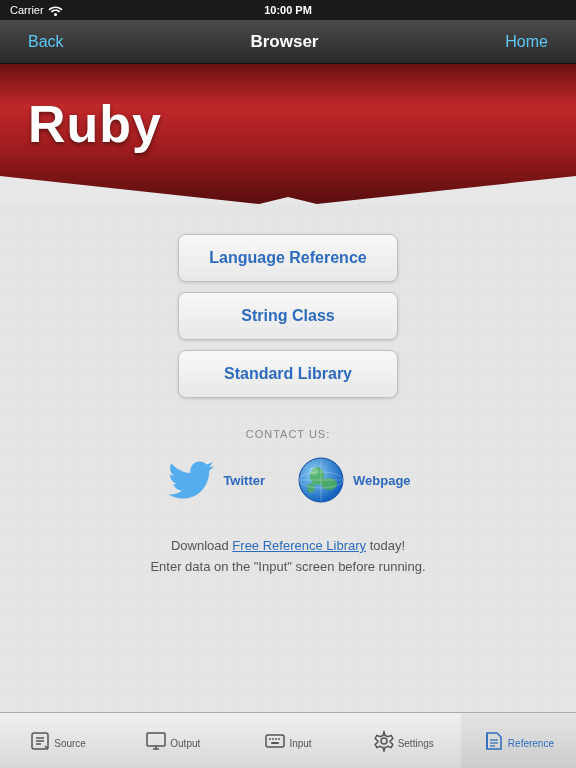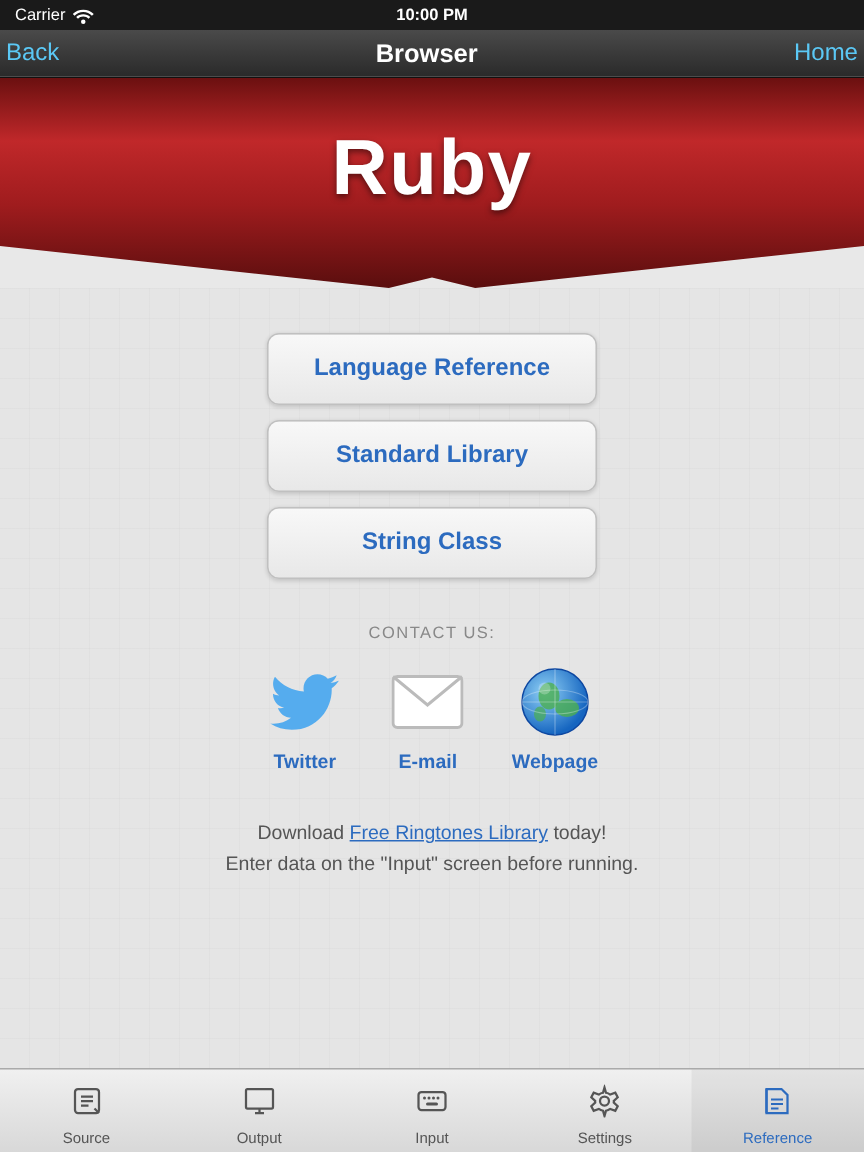--- a/index.html
+++ b/index.html
@@ -27,46 +27,46 @@
       font-weight: 500;
       flex-shrink: 0;
     }
     .status-left { display: flex; align-items: center; gap: 4px; }
     .status-center { position: absolute; left: 50%; transform: translateX(-50%); font-size: 11px; font-weight: 600; }
     .status-right { display: flex; align-items: center; gap: 4px; margin-top: 40px; }
 
     
     #nav-bar {
       background: linear-gradient(180deg, #4a4a4a 0%, #2a2a2a 100%);
-      height: 32px;
+      height: 44px;
       display: flex;
       align-items: center;
       justify-content: space-between;
-      padding: 0 4px;
+      padding: 0 28px;
       flex-shrink: 0;
       border-bottom: 1px solid #111;
     }
     .nav-btn {
       color: #5bc8f5;
       font-size: 16px;
       background: none;
       border: none;
       cursor: pointer;
     }
     .nav-title {
       color: white;
       font-size: 17px;
       font-weight: 600;
     }
 
     
     #hero {
       background: linear-gradient(180deg, #6b1010 0%, #c0282a 30%, #a01c1e 60%, #5a0e0e 100%);
-      padding: 30px 8px 50px;
-      text-align: center;
+      padding: 30px 28px 50px;
+      text-align: left;
       position: relative;
       flex-shrink: 0;
       clip-path: polygon(0 0, 100% 0, 100% 80%, 55% 100%, 50% 95%, 45% 100%, 0 80%);
     }
     .hero-title {
       color: white;
       font-size: 52px;
       font-weight: 800;
       letter-spacing: 1px;
       text-shadow: 0 2px 4px rgba(0,0,0,0.5);
@@ -131,21 +131,21 @@
       margin-bottom: 14px;
     }
     .contact-icons {
       display: flex;
       gap: 30px;
       justify-content: center;
       align-items: flex-start;
     }
     .contact-item {
       display: flex;
-      flex-direction: column;
+      flex-direction: row;
       align-items: center;
       gap: 6px;
       cursor: pointer;
     }
     .contact-icon-wrap {
       width: 52px;
       height: 52px;
       display: flex;
       align-items: center;
       justify-content: center;
@@ -188,21 +188,21 @@
       background: linear-gradient(180deg, #f0f0f0 0%, #d8d8d8 100%);
       height: 56px;
       display: flex;
       align-items: stretch;
       border-top: 1px solid #aaa;
       flex-shrink: 0;
     }
     .tab-item {
       flex: 1;
       display: flex;
-      flex-direction: column;
+      flex-direction: row;
       align-items: center;
       justify-content: center;
       gap: 3px;
       cursor: pointer;
       padding-top: 6px;
     }
     .tab-item.active {
       background: rgba(0,0,0,0.05);
     }
     .tab-label {
@@ -249,46 +249,37 @@
   <button class="nav-btn">Home</button>
 </div>
 
 <div id="hero">
   <div class="hero-title">Ruby</div>
 </div>
 
 <div id="content">
   <div class="menu-buttons">
     <button class="menu-btn">Language Reference</button>
+    <button class="menu-btn">String Class</button>
     <button class="menu-btn">Standard Library</button>
-    <button class="menu-btn">String Class</button>
   </div>
 
   <div class="contact-section">
     <div class="contact-label">CONTACT US:</div>
     <div class="contact-icons">
 
       <div class="contact-item">
         <div class="contact-icon-wrap">
           <svg class="twitter-bird" viewBox="0 0 24 20" xmlns="http://www.w3.org/2000/svg">
             <path d="M23.954 2.569c-.885.389-1.83.654-2.825.775 1.014-.611 1.794-1.574 2.163-2.724-.951.555-2.005.959-3.127 1.184-.896-.959-2.173-1.559-3.591-1.559-2.717 0-4.92 2.203-4.92 4.917 0 .39.045.765.127 1.124C7.691 6.12 4.066 4.13 1.64 1.161c-.427.722-.666 1.561-.666 2.475 0 1.71.87 3.213 2.188 4.096-.807-.026-1.566-.248-2.228-.616v.061c0 2.385 1.693 4.374 3.946 4.827-.413.111-.849.171-1.296.171-.314 0-.615-.03-.916-.086.631 1.953 2.445 3.377 4.604 3.417-1.68 1.319-3.809 2.105-6.102 2.105-.39 0-.779-.023-1.17-.067 2.189 1.394 4.768 2.209 7.557 2.209 9.054 0 13.999-7.496 13.999-13.986 0-.209 0-.42-.015-.63.961-.689 1.8-1.56 2.46-2.548l-.047-.02z"></path>
           </svg>
         </div>
         <span class="contact-item-label">Twitter</span>
       </div>
 
-      <div class="contact-item">
-        <div class="contact-icon-wrap">
-          <svg class="email-icon" viewBox="0 0 48 36" xmlns="http://www.w3.org/2000/svg">
-            <rect x="1" y="1" width="46" height="34" rx="3" fill="white" stroke="#bbb" stroke-width="2"></rect>
-            <polyline points="1,1 24,20 47,1" fill="none" stroke="#bbb" stroke-width="2"></polyline>
-          </svg>
-        </div>
-        <span class="contact-item-label">E-mail</span>
-      </div>
 
       <div class="contact-item">
         <div class="contact-icon-wrap">
           <svg width="48" height="48" viewBox="0 0 48 48" xmlns="http://www.w3.org/2000/svg">
             <defs>
               <radialGradient id="globeGrad" cx="35%" cy="35%" r="65%">
                 <stop offset="0%" stop-color="#8fd0f5"></stop>
                 <stop offset="100%" stop-color="#1565c0"></stop>
               </radialGradient>
             </defs>
@@ -304,21 +295,21 @@
 
             <circle cx="17" cy="15" r="4" fill="rgba(255,255,255,0.25)"></circle>
           </svg>
         </div>
         <span class="contact-item-label">Webpage</span>
       </div>
     </div>
   </div>
 
   <div class="download-text">
-    <span>Download </span><span class="download-link">Free Ringtones Library</span><span> today!</span><br>
+    <span>Download </span><span class="download-link">Free Reference Library</span><span> today!</span><br>
     <span>Enter data on the "Input" screen before running.</span>
   </div>
 </div>
 
 <div id="tab-bar">
   <div class="tab-item">
     <span class="tab-icon">
       <svg width="22" height="22" viewBox="0 0 22 22">
           <rect x="3" y="3" width="16" height="16" rx="2" fill="none" stroke="#555" stroke-width="1.5"></rect>
           <line x1="7" y1="8" x2="15" y2="8" stroke="#555" stroke-width="1.5"></line>

